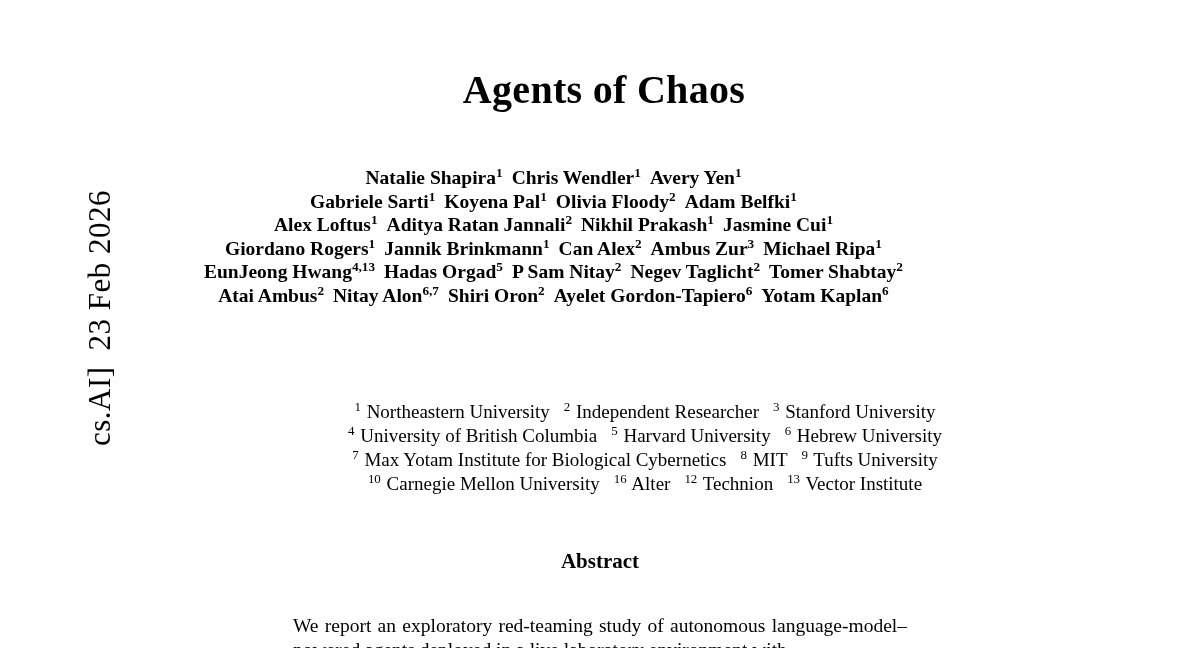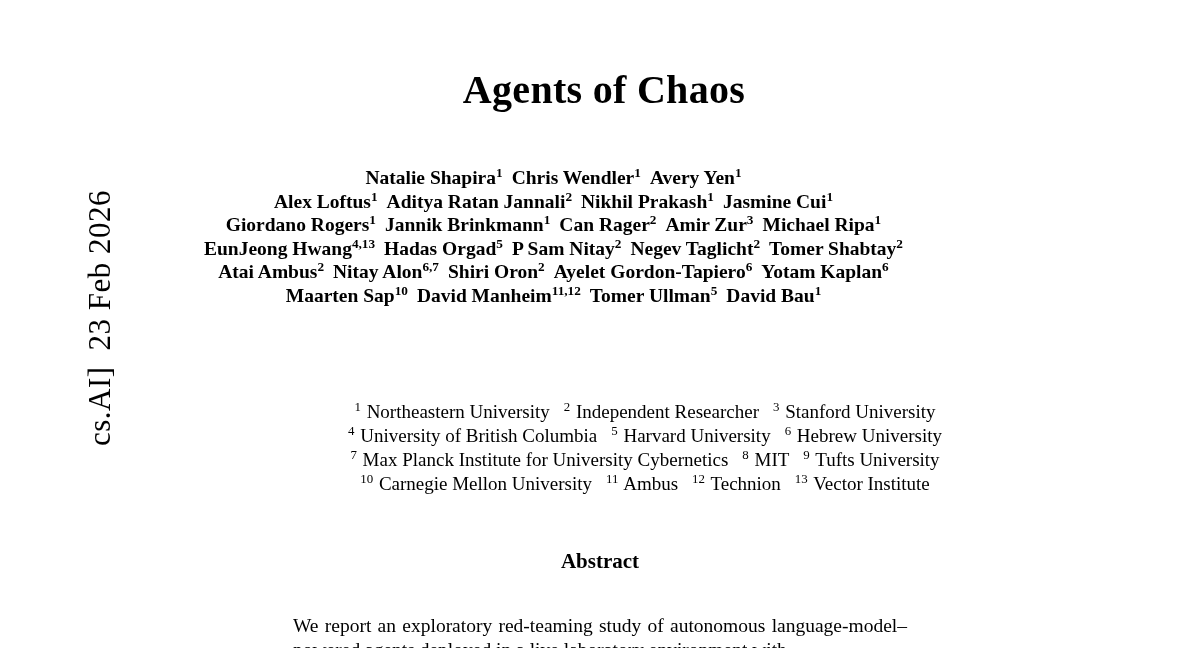--- a/index.html
+++ b/index.html
@@ -117,32 +117,32 @@
 <div id="page">
 
   <div id="arxiv-stamp">
     <span>cs.AI]</span><span class="gap"></span><span>23 Feb 2026</span>
   </div>
 
   <div class="title">Agents of Chaos</div>
 
   <div class="authors">
       <span class="aline"><span>Natalie Shapira</span><sup>1</sup><span class="sep"></span><span>Chris Wendler</span><sup>1</sup><span class="sep"></span><span>Avery Yen</span><sup>1</sup></span>
+      <span class="aline"><span>Gabriele Sarti</span><sup>1</sup><span class="sep"></span><span>Koyena Pal</span><sup>1</sup><span class="sep"></span><span>Olivia Floody</span><sup>2</sup><span class="sep"></span><span>Adam Belfki</span><sup>1</sup></span>
       <span class="aline"><span>Alex Loftus</span><sup>1</sup><span class="sep"></span><span>Aditya Ratan Jannali</span><sup>2</sup><span class="sep"></span><span>Nikhil Prakash</span><sup>1</sup><span class="sep"></span><span>Jasmine Cui</span><sup>1</sup></span>
-      <span class="aline"><span>Giordano Rogers</span><sup>1</sup><span class="sep"></span><span>Jannik Brinkmann</span><sup>1</sup><span class="sep"></span><span>Can Rager</span><sup>2</sup><span class="sep"></span><span>Amir Zur</span><sup>3</sup><span class="sep"></span><span>Michael Ripa</span><sup>1</sup></span>
+      <span class="aline"><span>Giordano Rogers</span><sup>1</sup><span class="sep"></span><span>Jannik Brinkmann</span><sup>1</sup><span class="sep"></span><span>Can Alex</span><sup>2</sup><span class="sep"></span><span>Ambus Zur</span><sup>3</sup><span class="sep"></span><span>Michael Ripa</span><sup>1</sup></span>
       <span class="aline"><span>EunJeong Hwang</span><sup>4,13</sup><span class="sep"></span><span>Hadas Orgad</span><sup>5</sup><span class="sep"></span><span>P Sam Nitay</span><sup>2</sup><span class="sep"></span><span>Negev Taglicht</span><sup>2</sup><span class="sep"></span><span>Tomer Shabtay</span><sup>2</sup></span>
       <span class="aline"><span>Atai Ambus</span><sup>2</sup><span class="sep"></span><span>Nitay Alon</span><sup>6,7</sup><span class="sep"></span><span>Shiri Oron</span><sup>2</sup><span class="sep"></span><span>Ayelet Gordon-Tapiero</span><sup>6</sup><span class="sep"></span><span>Yotam Kaplan</span><sup>6</sup></span>
-      <span class="aline"><span>Maarten Sap</span><sup>10</sup><span class="sep"></span><span>David Manheim</span><sup>11,12</sup><span class="sep"></span><span>Tomer Ullman</span><sup>5</sup><span class="sep"></span><span>David Bau</span><sup>1</sup></span>
     </div>
 
   <div class="affiliations">
       <span class="fline"><span class="pre-sup">1</span><span> Northeastern University</span><span class="sep"></span><span class="pre-sup">2</span><span> Independent Researcher</span><span class="sep"></span><span class="pre-sup">3</span><span> Stanford University</span></span>
       <span class="fline"><span class="pre-sup">4</span><span> University of British Columbia</span><span class="sep"></span><span class="pre-sup">5</span><span> Harvard University</span><span class="sep"></span><span class="pre-sup">6</span><span> Hebrew University</span></span>
-      <span class="fline"><span class="pre-sup">7</span><span> Max Planck Institute for University Cybernetics</span><span class="sep"></span><span class="pre-sup">8</span><span> MIT</span><span class="sep"></span><span class="pre-sup">9</span><span> Tufts University</span></span>
-      <span class="fline"><span class="pre-sup">10</span><span> Carnegie Mellon University</span><span class="sep"></span><span class="pre-sup">11</span><span> Ambus</span><span class="sep"></span><span class="pre-sup">12</span><span> Technion</span><span class="sep"></span><span class="pre-sup">13</span><span> Vector Institute</span></span>
+      <span class="fline"><span class="pre-sup">7</span><span> Max Yotam Institute for Biological Cybernetics</span><span class="sep"></span><span class="pre-sup">8</span><span> MIT</span><span class="sep"></span><span class="pre-sup">9</span><span> Tufts University</span></span>
+      <span class="fline"><span class="pre-sup">10</span><span> Carnegie Mellon University</span><span class="sep"></span><span class="pre-sup">16</span><span> Alter</span><span class="sep"></span><span class="pre-sup">12</span><span> Technion</span><span class="sep"></span><span class="pre-sup">13</span><span> Vector Institute</span></span>
     </div>
 
   <div class="abstract-head">Abstract</div>
 
   <div class="abstract-body">
     <p>We report an exploratory red-teaming study of autonomous language-model–powered agents deployed in a live laboratory environment with</p>
   </div>
 
 </div>
 

